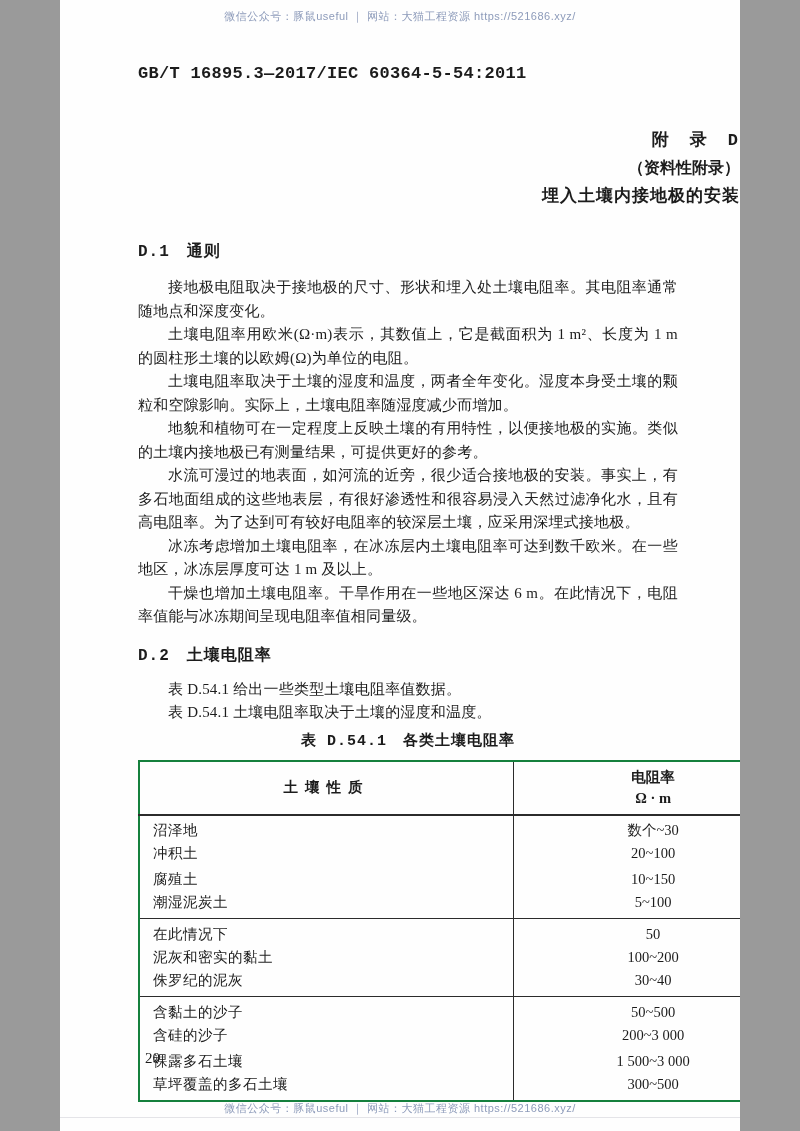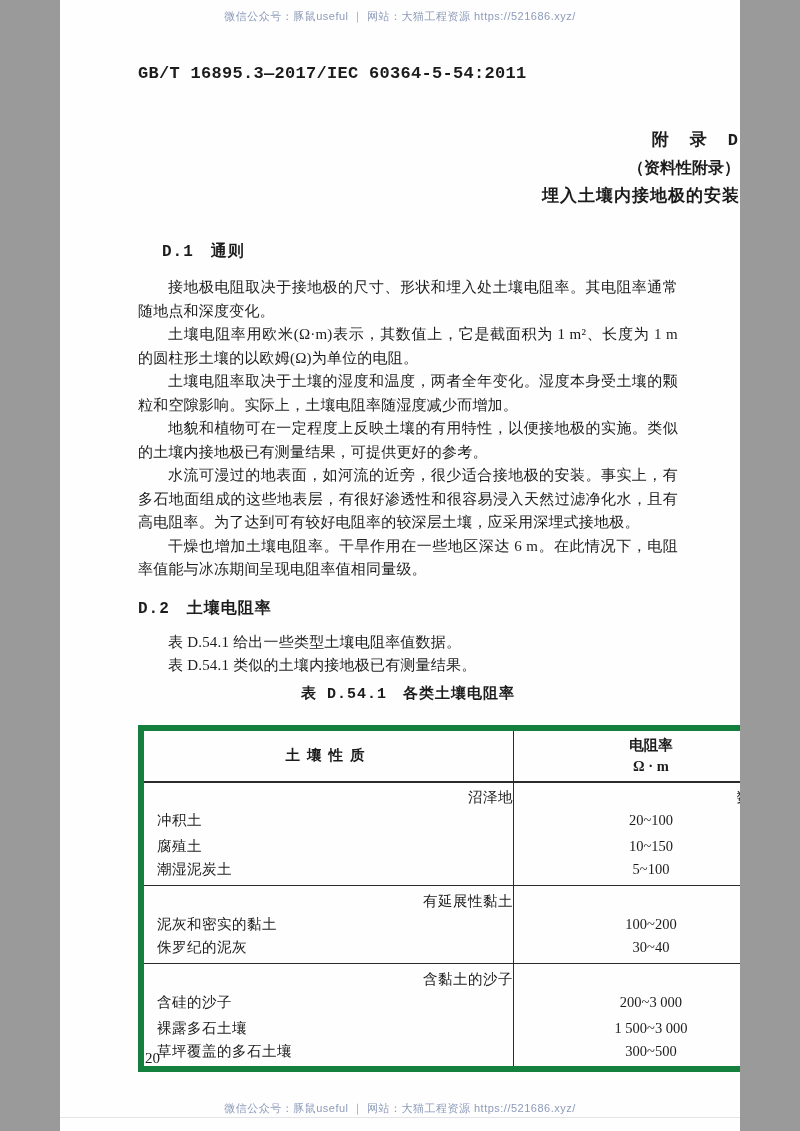--- a/index.html
+++ b/index.html
@@ -35,42 +35,42 @@
     margin: 64px 0 0 78px;
     font-size: 17px;
     letter-spacing: 0.3px;
   }
   .title-block { margin-top: 44px; text-align: right; }
   .title-block .t1 { font-size: 17px; line-height: 28px; letter-spacing: 2px; }
   .title-block .t2 { font-size: 16px; line-height: 28px; }
   .title-block .t3 { font-size: 17px; line-height: 28px; letter-spacing: 1px; }
   .content { margin: 0 62px 0 78px; }
   .sec-heading { font-size: 16px; letter-spacing: 1px; }
-  .d1-heading { margin-top: 30px; margin-left: 24px; }
+  .d1-heading { margin-top: 30px; }
   .paras { margin-top: 14px; }
   .para {
     font-size: 15px;
     line-height: 23.5px;
     text-indent: 2em;
     text-align: justify;
     letter-spacing: 0.2px;
   }
   .d2-heading { margin-top: 16px; }
   .d2-paras { margin-top: 12px; }
   .table-caption {
     margin-top: 6px;
     text-align: center;
     font-size: 15px;
     letter-spacing: 1px;
   }
   .soil-table {
-    margin-top: 22px;
+    margin-top: 10px;
     width: 656px;
     border-collapse: collapse;
-    border: 6px solid #15803d;
+    border: 2px solid #15803d;
     font-size: 14.5px;
   }
   .soil-table col.c1 { width: 57.3%; }
   .soil-table col.c2 { width: 42.7%; }
   .soil-table thead th {
     border-bottom: 2px solid #2b2b2b;
     font-weight: bold;
     height: 54px;
     vertical-align: middle;
     text-align: center;
@@ -78,21 +78,21 @@
   .soil-table th.col2-h, .soil-table td.val {
     border-left: 1.3px solid #2b2b2b;
   }
   .soil-table th .h-line { line-height: 20px; font-size: 14.5px; }
   .soil-table th.col1-h { letter-spacing: 7px; }
   .soil-table tbody { border-top: 1.6px solid #2b2b2b; }
   .soil-table tbody:first-of-type { border-top: none; }
   .soil-table td { height: 26px; vertical-align: middle; }
   .soil-table td.soil { text-align: left; padding-left: 13px; letter-spacing: 0.5px; }
   .soil-table td.val { text-align: center; }
-  .soil-table tbody tr:first-child td { padding-top: 5px; text-align: right; }
+  .soil-table tbody tr:first-child td { padding-top: 5px; }
   .soil-table tbody tr:last-child td { padding-bottom: 5px; }
   .page-number {
     position: absolute;
     left: 85px;
     top: 1050px;
     font-size: 15px;
   }
 </style>
 </head>
 <body>
@@ -112,28 +112,29 @@
   <div class="content">
 
     <div class="sec-heading d1-heading hei">D.1　通则</div>
 
     <div class="paras">
       <p class="para">接地极电阻取决于接地极的尺寸、形状和埋入处土壤电阻率。其电阻率通常随地点和深度变化。</p>
       <p class="para">土壤电阻率用欧米(Ω·m)表示，其数值上，它是截面积为 1 m²、长度为 1 m 的圆柱形土壤的以欧姆(Ω)为单位的电阻。</p>
       <p class="para">土壤电阻率取决于土壤的湿度和温度，两者全年变化。湿度本身受土壤的颗粒和空隙影响。实际上，土壤电阻率随湿度减少而增加。</p>
       <p class="para">地貌和植物可在一定程度上反映土壤的有用特性，以便接地极的实施。类似的土壤内接地极已有测量结果，可提供更好的参考。</p>
       <p class="para">水流可漫过的地表面，如河流的近旁，很少适合接地极的安装。事实上，有多石地面组成的这些地表层，有很好渗透性和很容易浸入天然过滤净化水，且有高电阻率。为了达到可有较好电阻率的较深层土壤，应采用深埋式接地极。</p>
+      <p class="para">冰冻考虑增加土壤电阻率，在冰冻层内土壤电阻率可达到数千欧米。在一些地区，冰冻层厚度可达 1 m 及以上。</p>
       <p class="para">干燥也增加土壤电阻率。干旱作用在一些地区深达 6 m。在此情况下，电阻率值能与冰冻期间呈现电阻率值相同量级。</p>
     </div>
 
     <div class="sec-heading d2-heading hei">D.2　土壤电阻率</div>
 
     <div class="paras d2-paras">
       <p class="para">表 D.54.1 给出一些类型土壤电阻率值数据。</p>
-      <p class="para">表 D.54.1 类似的土壤内接地极已有测量结果。</p>
+      <p class="para">表 D.54.1 土壤电阻率取决于土壤的湿度和温度。</p>
     </div>
 
     <div class="table-caption hei">表 D.54.1　各类土壤电阻率</div>
 
     <table class="soil-table">
       <colgroup>
           <col class="c1">
           <col class="c2">
         </colgroup>
       <thead>
@@ -158,21 +159,21 @@
           <td class="soil">腐殖土</td>
           <td class="val">10~150</td>
         </tr>
         <tr>
           <td class="soil">潮湿泥炭土</td>
           <td class="val">5~100</td>
         </tr>
       </tbody>
       <tbody>
         <tr>
-          <td class="soil">有延展性黏土</td>
+          <td class="soil">在此情况下</td>
           <td class="val">50</td>
         </tr>
         <tr>
           <td class="soil">泥灰和密实的黏土</td>
           <td class="val">100~200</td>
         </tr>
         <tr>
           <td class="soil">侏罗纪的泥灰</td>
           <td class="val">30~40</td>
         </tr>

